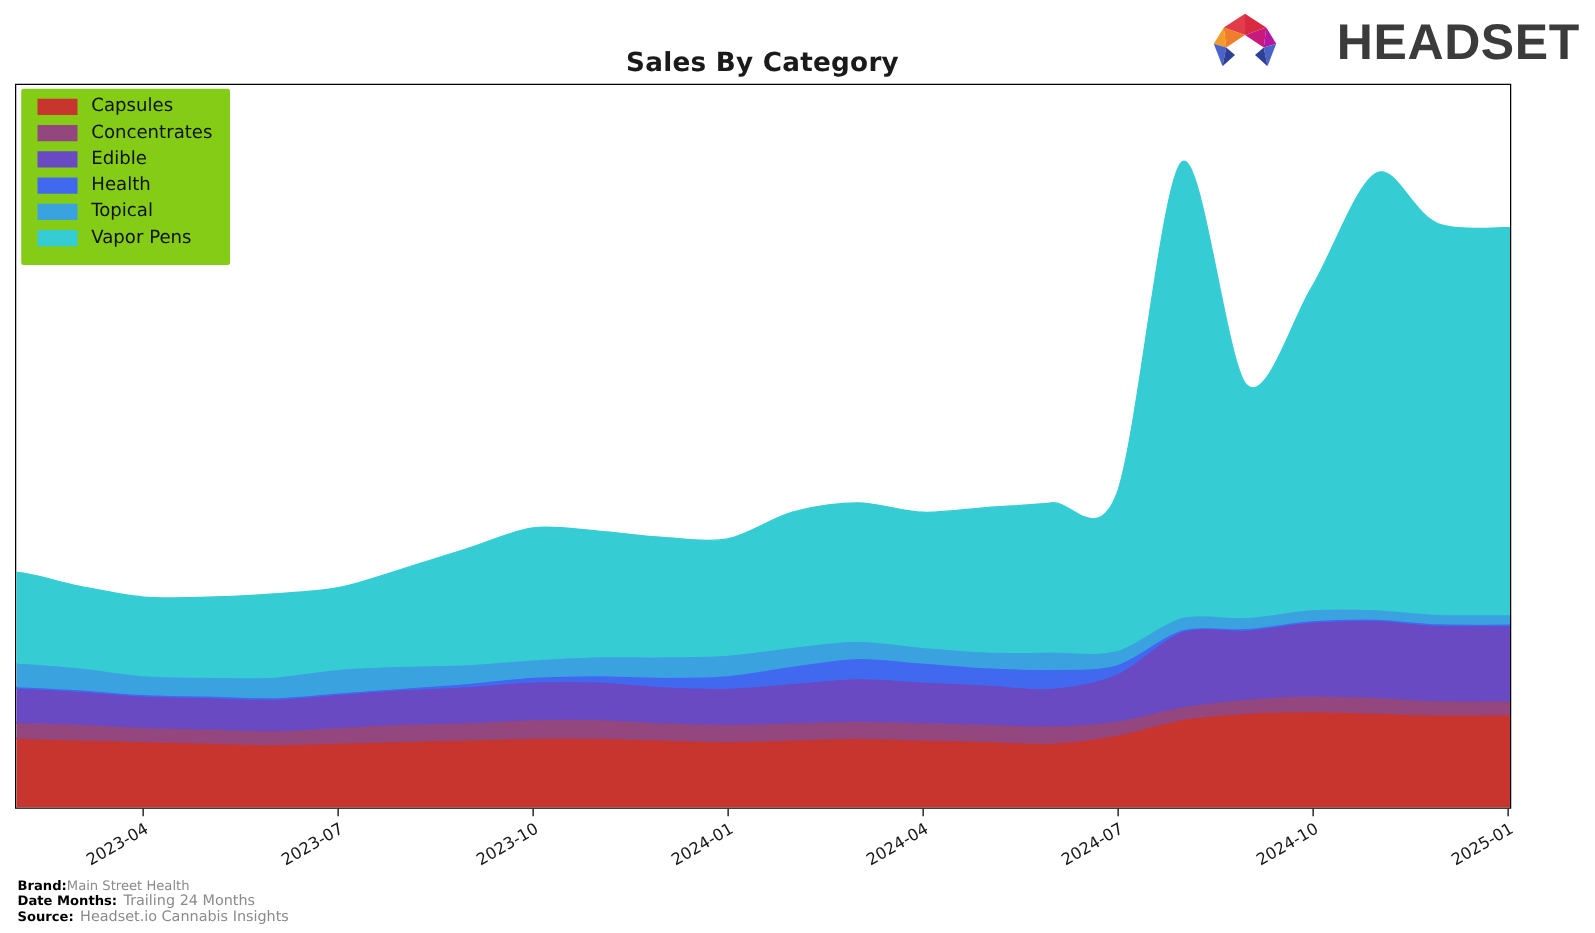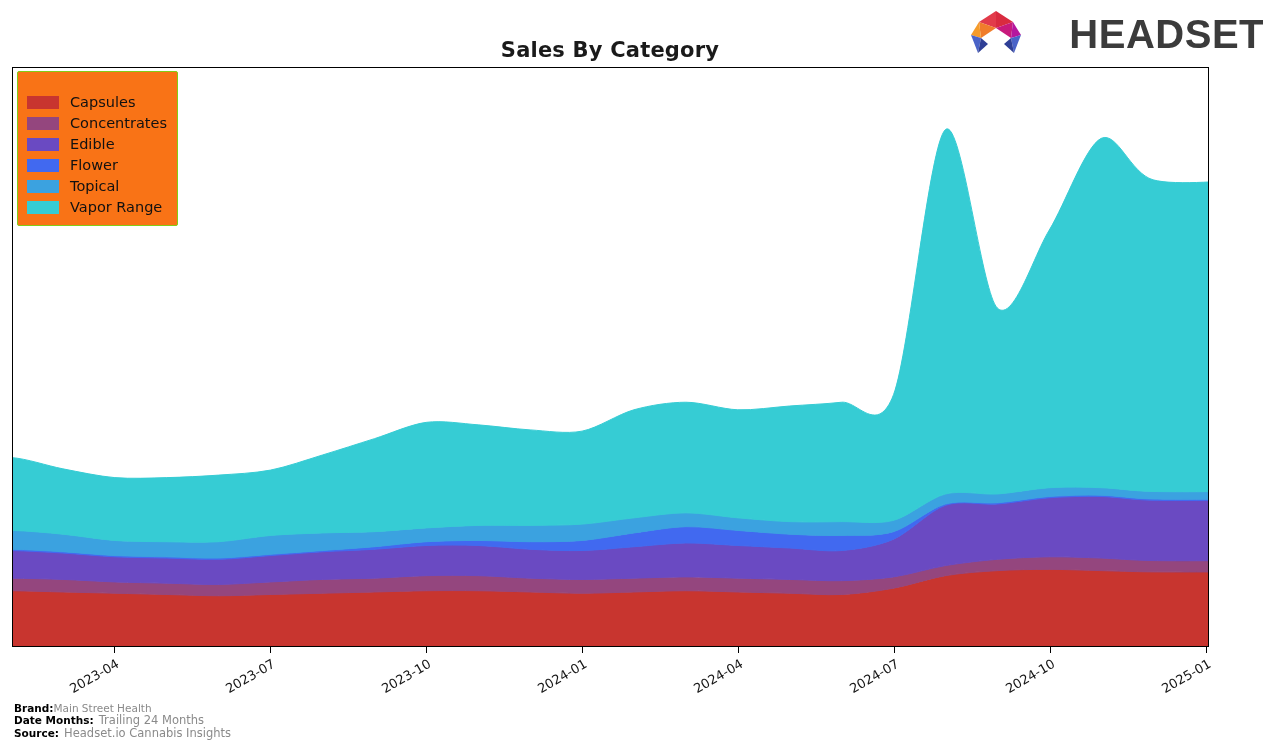--- a/index.html
+++ b/index.html
@@ -71,24 +71,24 @@
     display: block;
     width: 100%;
     height: 100%;
   }
 
   
   .legend-box {
     position: absolute;
     left: 17px;
     top: 71px;
-    background: #f97316;
-    border: 1px solid #84cc16;
+    background: #84cc16;
+    border: 4px solid #84cc16;
     border-radius: 2px;
-    padding: 20px 10px 7px 9px;
+    padding: 0 10px 7px 9px;
     z-index: 5;
   }
   .legend-item {
     display: flex;
     align-items: center;
     height: 21px;
   }
   .legend-swatch {
     width: 32px;
     height: 13px;
@@ -195,29 +195,29 @@
     <div class="legend-item">
       <span class="legend-swatch" style="background: rgb(148, 70, 126);"></span>
       <span class="legend-label">Concentrates</span>
     </div>
     <div class="legend-item">
       <span class="legend-swatch" style="background: rgb(106, 74, 194);"></span>
       <span class="legend-label">Edible</span>
     </div>
     <div class="legend-item">
       <span class="legend-swatch" style="background: rgb(65, 105, 240);"></span>
-      <span class="legend-label">Flower</span>
+      <span class="legend-label">Health</span>
     </div>
     <div class="legend-item">
       <span class="legend-swatch" style="background: rgb(59, 162, 224);"></span>
       <span class="legend-label">Topical</span>
     </div>
     <div class="legend-item">
       <span class="legend-swatch" style="background: rgb(54, 204, 212);"></span>
-      <span class="legend-label">Vapor Range</span>
+      <span class="legend-label">Vapor Pens</span>
     </div>
   </div>
 
   <div class="xaxis" id="xaxis">
       <div class="xtick" style="left: 102px;"></div>
       <div class="xlabel" style="left: 44px; width: 58px;">2023-04</div>
       <div class="xtick" style="left: 258px;"></div>
       <div class="xlabel" style="left: 200px; width: 58px;">2023-07</div>
       <div class="xtick" style="left: 414px;"></div>
       <div class="xlabel" style="left: 356px; width: 58px;">2023-10</div>

